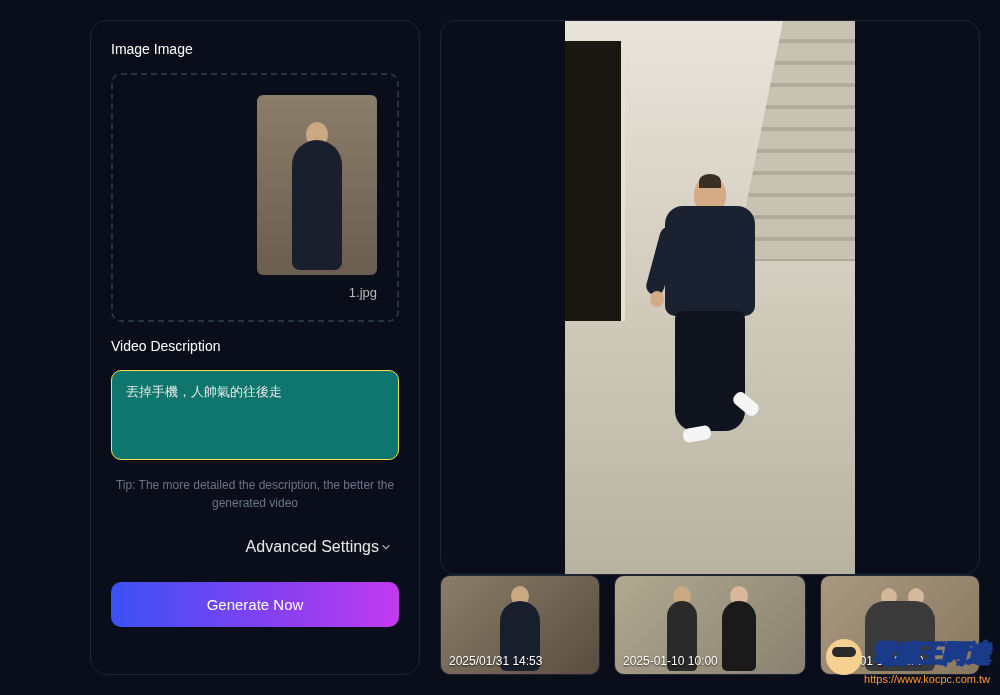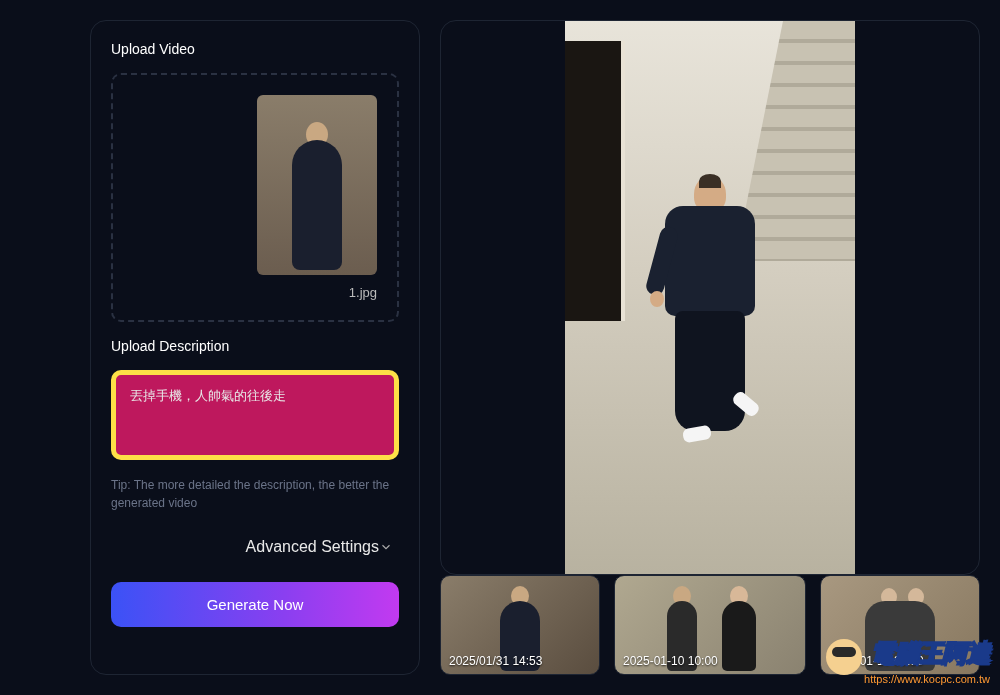--- a/index.html
+++ b/index.html
@@ -75,33 +75,34 @@
   background: #c9a882;
   border-radius: 50%;
 }
 .filename {
   font-size: 13px;
   color: #bbb;
 }
 .description-input {
   width: 100%;
   min-height: 90px;
-  background: #be185d;
-  border: 5px solid #fde047;
+  background: #0f766e;
+  border: 1px solid #fde047;
   border-radius: 10px;
   padding: 12px 14px;
   color: #e8e8e8;
   font-size: 13px;
   font-family: inherit;
   resize: none;
 }
 .tip-text {
   font-size: 12px;
   color: #6b7489;
   line-height: 1.5;
+  text-align: center;
 }
 .advanced-row {
   display: flex;
   align-items: center;
   justify-content: flex-end;
   padding: 10px 6px;
   cursor: pointer;
 }
 .chevron {
   width: 14px;
@@ -342,33 +343,33 @@
   background: #2a2a2a;
   border-radius: 5px;
 }
 </style>
 </head>
 <body>
 
 <div class="container">
   <div class="left-panel">
 
-    <div class="section-label">Upload Video</div>
+    <div class="section-label">Image Image</div>
 
     <div class="upload-area">
       <div class="uploaded-preview">
         <div class="mock-selfie">
           <div class="mock-head"></div>
           <div class="mock-person"></div>
         </div>
       </div>
       <div class="filename">1.jpg</div>
     </div>
 
-    <div class="section-label">Upload Description</div>
+    <div class="section-label">Video Description</div>
 
     <textarea class="description-input" style="">丟掉手機，人帥氣的往後走</textarea>
 
     <div class="tip-text">Tip: The more detailed the description, the better the generated video</div>
 
     <div class="advanced-row">
       <span>Advanced Settings</span>
       <span class="chevron">
         <svg width="14" height="14" viewBox="0 0 24 24" fill="none" stroke-width="2">
             <polyline points="6 9 12 15 18 9"></polyline>

